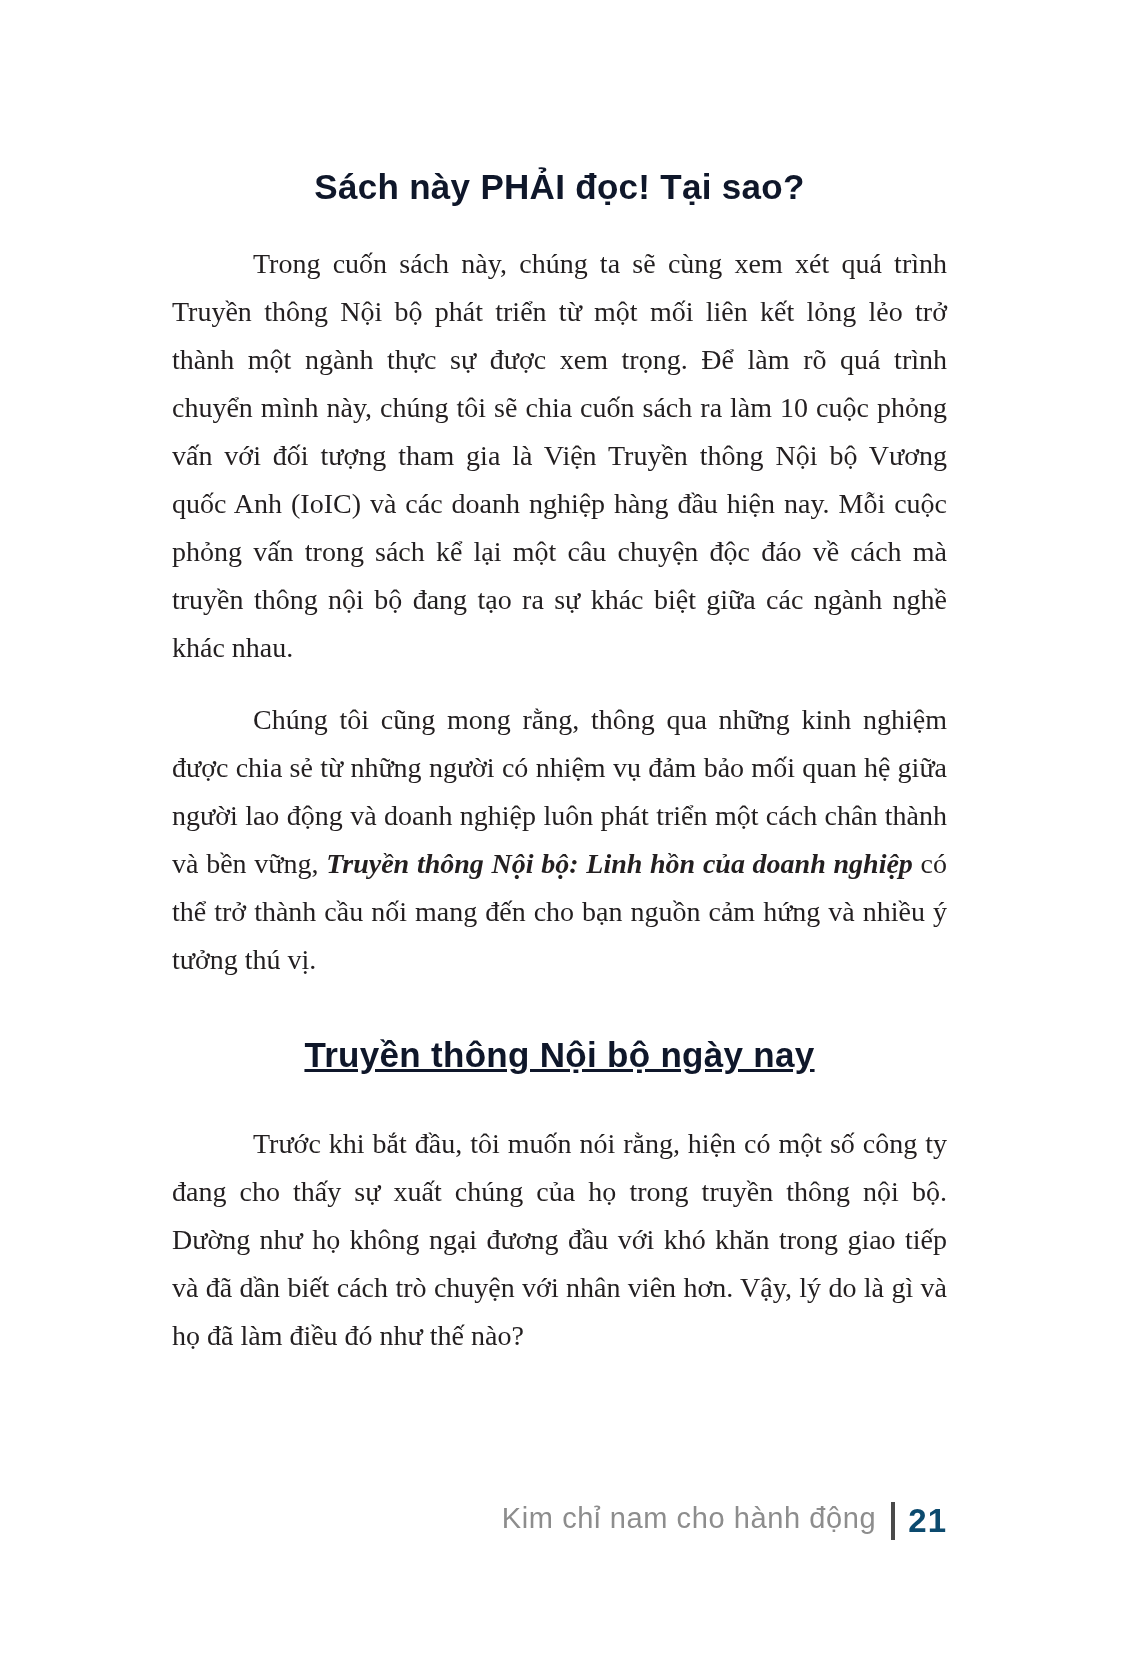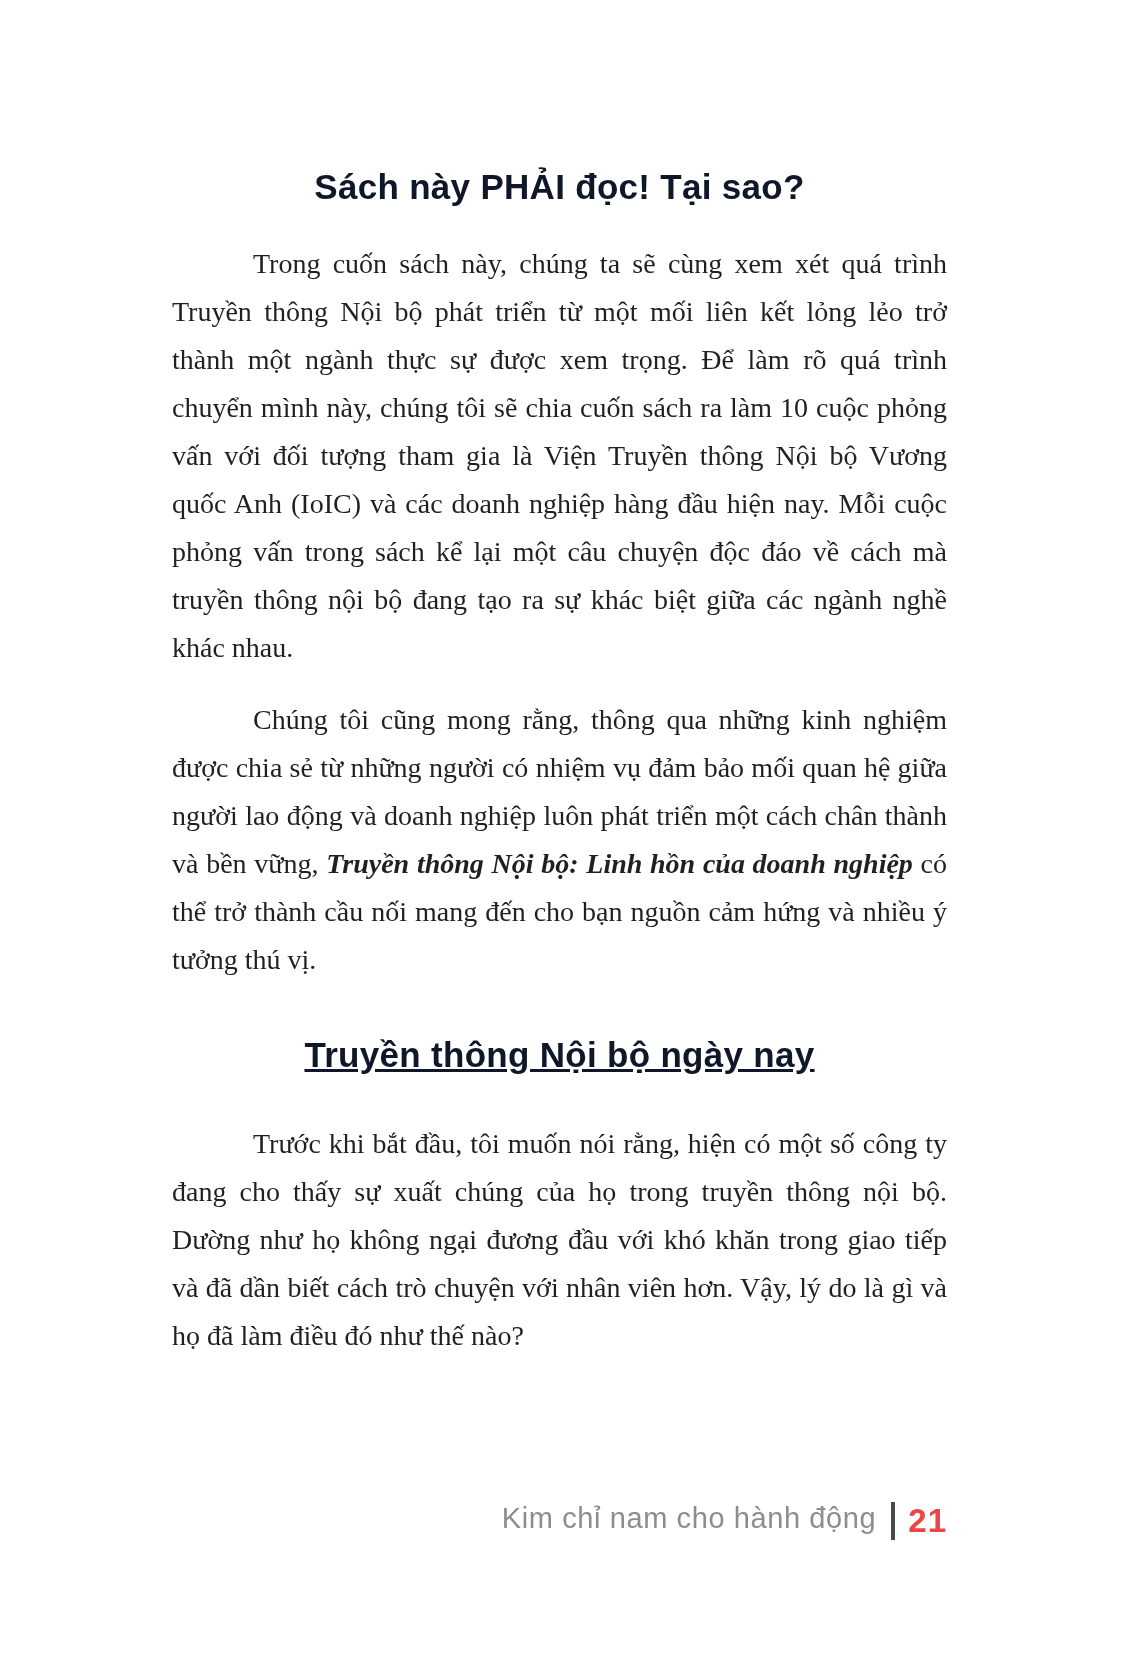--- a/index.html
+++ b/index.html
@@ -64,21 +64,21 @@
   }
   .footer-divider {
     width: 4px;
     height: 38px;
     background: #4a4a4a;
     margin: 0 13px 0 15px;
   }
   .page-number {
     font-weight: 700;
     font-size: 33px;
-    color: #ef4444;
+    color: #0c4a6e;
     letter-spacing: 1px;
   }
 </style>
 </head>
 <body>
 
 <div class="page">
   <div class="content">
 
     <h1 class="heading heading--first">Sách này PHẢI đọc! Tại sao?</h1>

